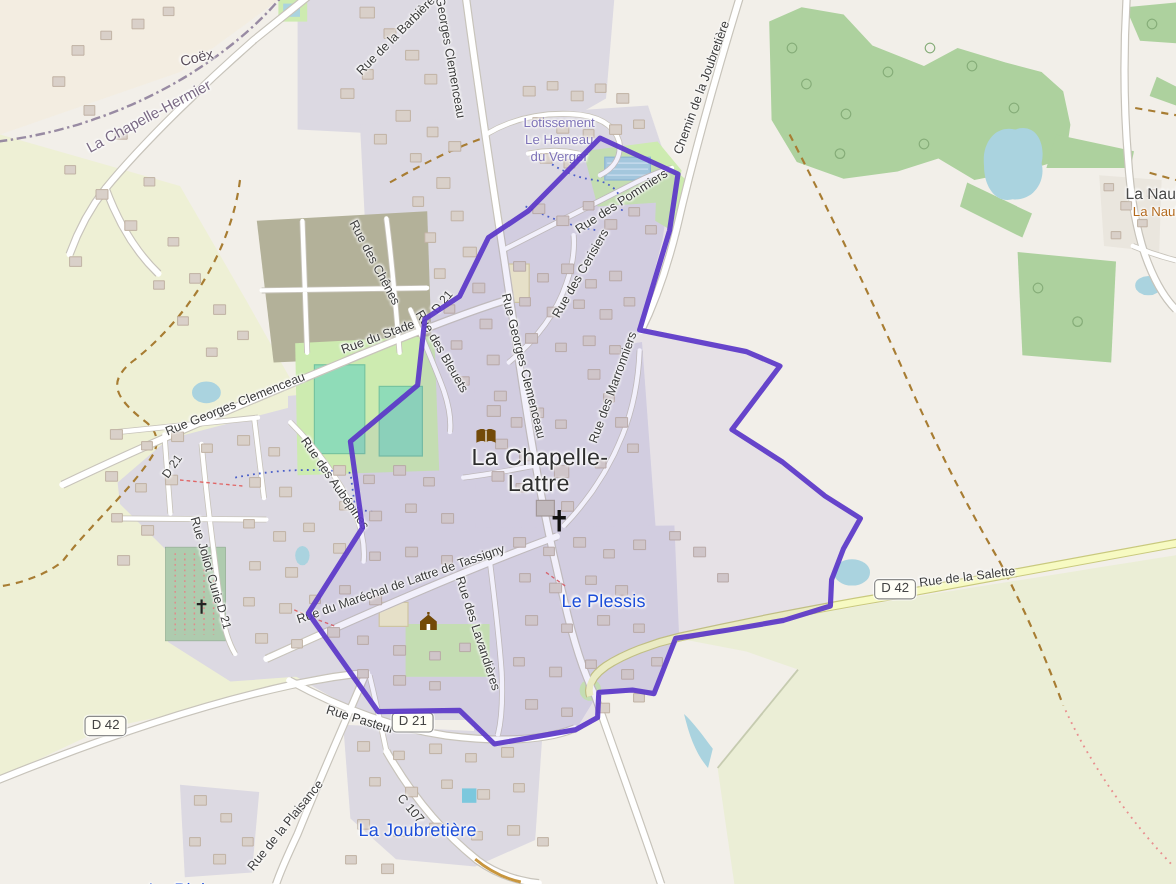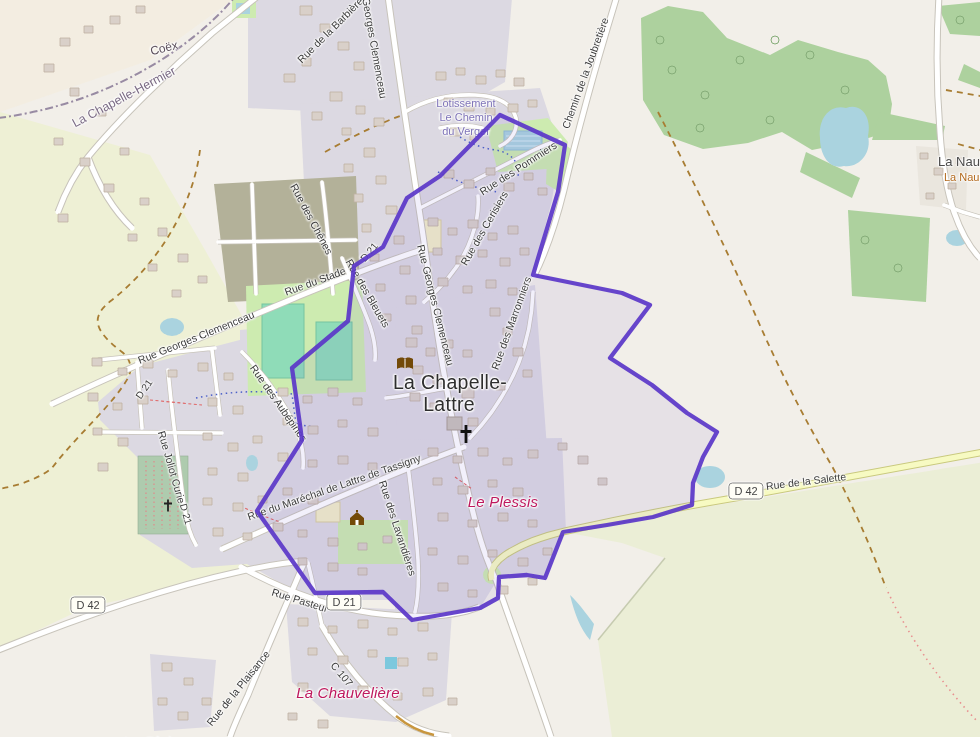--- a/index.html
+++ b/index.html
@@ -3,21 +3,21 @@
 <meta charset="utf-8">
 <style>
   html,body{margin:0;padding:0;background:#f2efe9;}
   #map{position:relative;width:980px;height:737px;overflow:hidden;background:#f2efe9;
        font-family:"Liberation Sans",sans-serif;}
   #map svg{position:absolute;left:0;top:0;}
   #labels{position:absolute;left:0;top:0;width:980px;height:737px;z-index:3;}
   .lbl{position:absolute;white-space:nowrap;color:#3c3c3c;font-size:10.5px;
        text-shadow:0 0 2px #fff,0 0 2px #fff,1px 1px 2px #fff,-1px -1px 2px #fff,0 0 3px #fff;
        transform-origin:center;}
-  .pl{font-size:15px;color:#be185d;letter-spacing:.2px;font-style:italic;}
+  .pl{font-size:15px;color:#1d4ed8;letter-spacing:.2px;}
   .town{font-size:19.5px;color:#2e2e2e;letter-spacing:.3px;}
   .adm{font-size:12.5px;color:#7a6a84;}
   .coex{font-size:12px;color:#5b4f5b;}
   .lot{font-size:11px;color:#7f74b8;}
   .naulp{font-size:13px;color:#4a4a4a;}
   .naulf{font-size:11px;color:#b36a1e;}
   .badge{position:absolute;background:#fffef6;border:1px solid #8a8a8a;border-radius:4px;
          font-size:11px;color:#444;line-height:15px;padding:0 5px;transform:translate(-50%,-50%);
          box-shadow:0 0 0 1px #ffffffaa;}
   .icon{position:absolute;transform:translate(-50%,-50%);}
@@ -184,21 +184,21 @@
   <path d="M500,115 L565,145 L558,192 L533,275 L622,293 L650,305 L610,358 L652,385 L687,413 L717,432 L703,457 L693,483 L692,505 L653,517 L607,525 L563,532 L545,578 L527,575 L499,577 L498,598 L480,608 L412,620 L383,592 L315,593 L257,511 L302,440 L300,425 L292,368 L348,321 L354,266 L383,247 L407,198 L440,176 Z" fill="rgba(108,80,208,0.085)"></path>
 </svg>
 
 <div id="labels">
   <div class="lbl coex" style="left:164px;top:48px;transform:translate(-50%,-50%) rotate(-14deg);">Coëx</div>
   <div class="lbl adm" style="left:124px;top:97px;transform:translate(-50%,-50%) rotate(-28deg);">La Chapelle-Hermier</div>
   <div class="lbl" style="left:330px;top:30px;transform:translate(-50%,-50%) rotate(-45deg);">Rue de la Barbière</div>
   <div class="lbl" style="left:375px;top:48px;transform:translate(-50%,-50%) rotate(80deg);">Georges Clemenceau</div>
   <div class="lbl" style="left:585px;top:73px;transform:translate(-50%,-50%) rotate(-70deg);">Chemin de la Joubretière</div>
   <div class="lbl lot" style="left:466px;top:103px;transform:translate(-50%,-50%);">Lotissement</div>
-  <div class="lbl lot" style="left:466px;top:117px;transform:translate(-50%,-50%);">Le Chemin</div>
+  <div class="lbl lot" style="left:466px;top:117px;transform:translate(-50%,-50%);">Le Hameau</div>
   <div class="lbl lot" style="left:466px;top:131px;transform:translate(-50%,-50%);">du Verger</div>
   <div class="lbl" style="left:518px;top:168px;transform:translate(-50%,-50%) rotate(-33deg);">Rue des Pommiers</div>
   <div class="lbl naulp" style="left:938px;top:161px;transform:translate(0,-50%);">La Naulière</div>
   <div class="lbl naulf" style="left:944px;top:177px;transform:translate(0,-50%);">La Naulière</div>
   <div class="lbl" style="left:312px;top:219px;transform:translate(-50%,-50%) rotate(62deg);">Rue des Chênes</div>
   <div class="lbl" style="left:315px;top:281px;transform:translate(-50%,-50%) rotate(-20deg);">Rue du Stade</div>
   <div class="lbl" style="left:369px;top:252px;font-size:10px;transform:translate(-50%,-50%) rotate(-50deg);">D 21</div>
   <div class="lbl" style="left:368px;top:293px;transform:translate(-50%,-50%) rotate(60deg);">Rue des Bleuets</div>
   <div class="lbl" style="left:436px;top:305px;transform:translate(-50%,-50%) rotate(76deg);">Rue Georges Clemenceau</div>
   <div class="lbl" style="left:484px;top:228px;transform:translate(-50%,-50%) rotate(-60deg);">Rue des Cerisiers</div>
@@ -206,21 +206,21 @@
   <div class="lbl" style="left:196px;top:337px;transform:translate(-50%,-50%) rotate(-22deg);">Rue Georges Clemenceau</div>
   <div class="lbl" style="left:144px;top:389px;font-size:10px;transform:translate(-50%,-50%) rotate(-55deg);">D 21</div>
   <div class="lbl" style="left:279px;top:403px;transform:translate(-50%,-50%) rotate(55deg);">Rue des Aubépines</div>
   <div class="lbl" style="left:172px;top:467px;transform:translate(-50%,-50%) rotate(74deg);">Rue Joliot Curie</div>
   <div class="lbl" style="left:186px;top:514px;font-size:10px;transform:translate(-50%,-50%) rotate(74deg);">D 21</div>
   <div class="lbl town" style="left:450px;top:382px;transform:translate(-50%,-50%);">La Chapelle-</div>
   <div class="lbl town" style="left:449px;top:404px;transform:translate(-50%,-50%);">Lattre</div>
   <div class="lbl" style="left:334px;top:487px;transform:translate(-50%,-50%) rotate(-19deg);">Rue du Maréchal de Lattre de Tassigny</div>
   <div class="lbl" style="left:398px;top:528px;transform:translate(-50%,-50%) rotate(72deg);">Rue des Lavandières</div>
   <div class="lbl pl" style="left:503px;top:501px;transform:translate(-50%,-50%);">Le Plessis</div>
-  <div class="lbl pl" style="left:348px;top:692px;transform:translate(-50%,-50%);">La Chauvelière</div>
+  <div class="lbl pl" style="left:348px;top:692px;transform:translate(-50%,-50%);">La Joubretière</div>
   <div class="lbl pl" style="left:168px;top:742px;transform:translate(-50%,-50%);">La Plaisance</div>
   <div class="lbl" style="left:300px;top:600px;transform:translate(-50%,-50%) rotate(17deg);">Rue Pasteur</div>
   <div class="lbl" style="left:238px;top:688px;transform:translate(-50%,-50%) rotate(-51deg);">Rue de la Plaisance</div>
   <div class="lbl" style="left:342px;top:674px;transform:translate(-50%,-50%) rotate(50deg);">C 107</div>
   <div class="lbl" style="left:806px;top:481px;transform:translate(-50%,-50%) rotate(-7deg);">Rue de la Salette</div>
   <div class="badge" style="left:746px;top:491px;">D 42</div>
   <div class="badge" style="left:88px;top:605px;">D 42</div>
   <div class="badge" style="left:344px;top:602px;">D 21</div>
 
   <span class="icon" style="left:458px;top:424px;">

